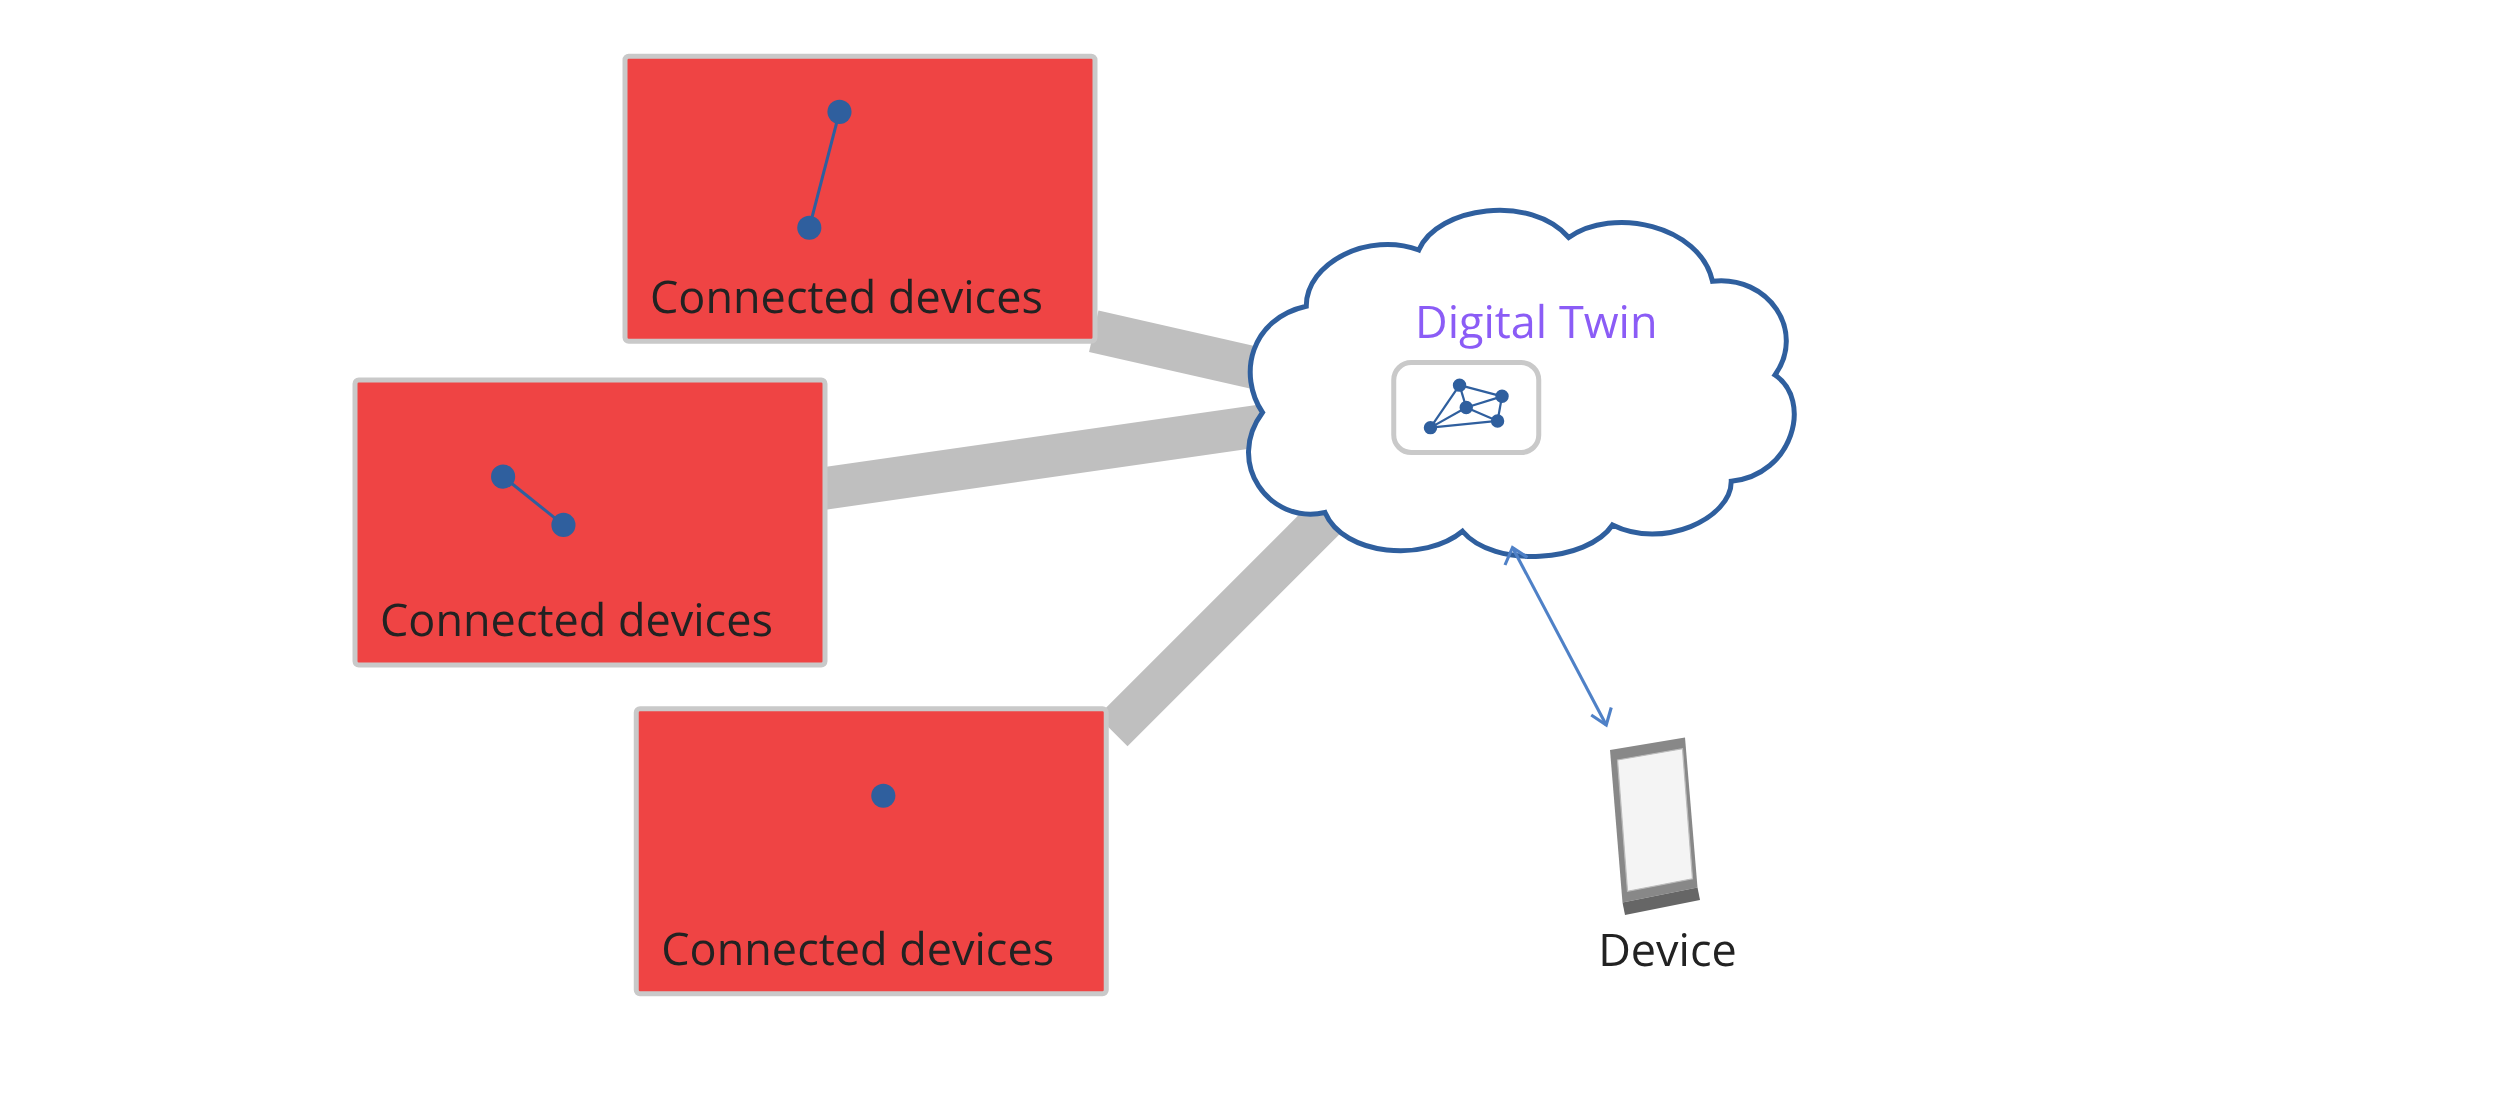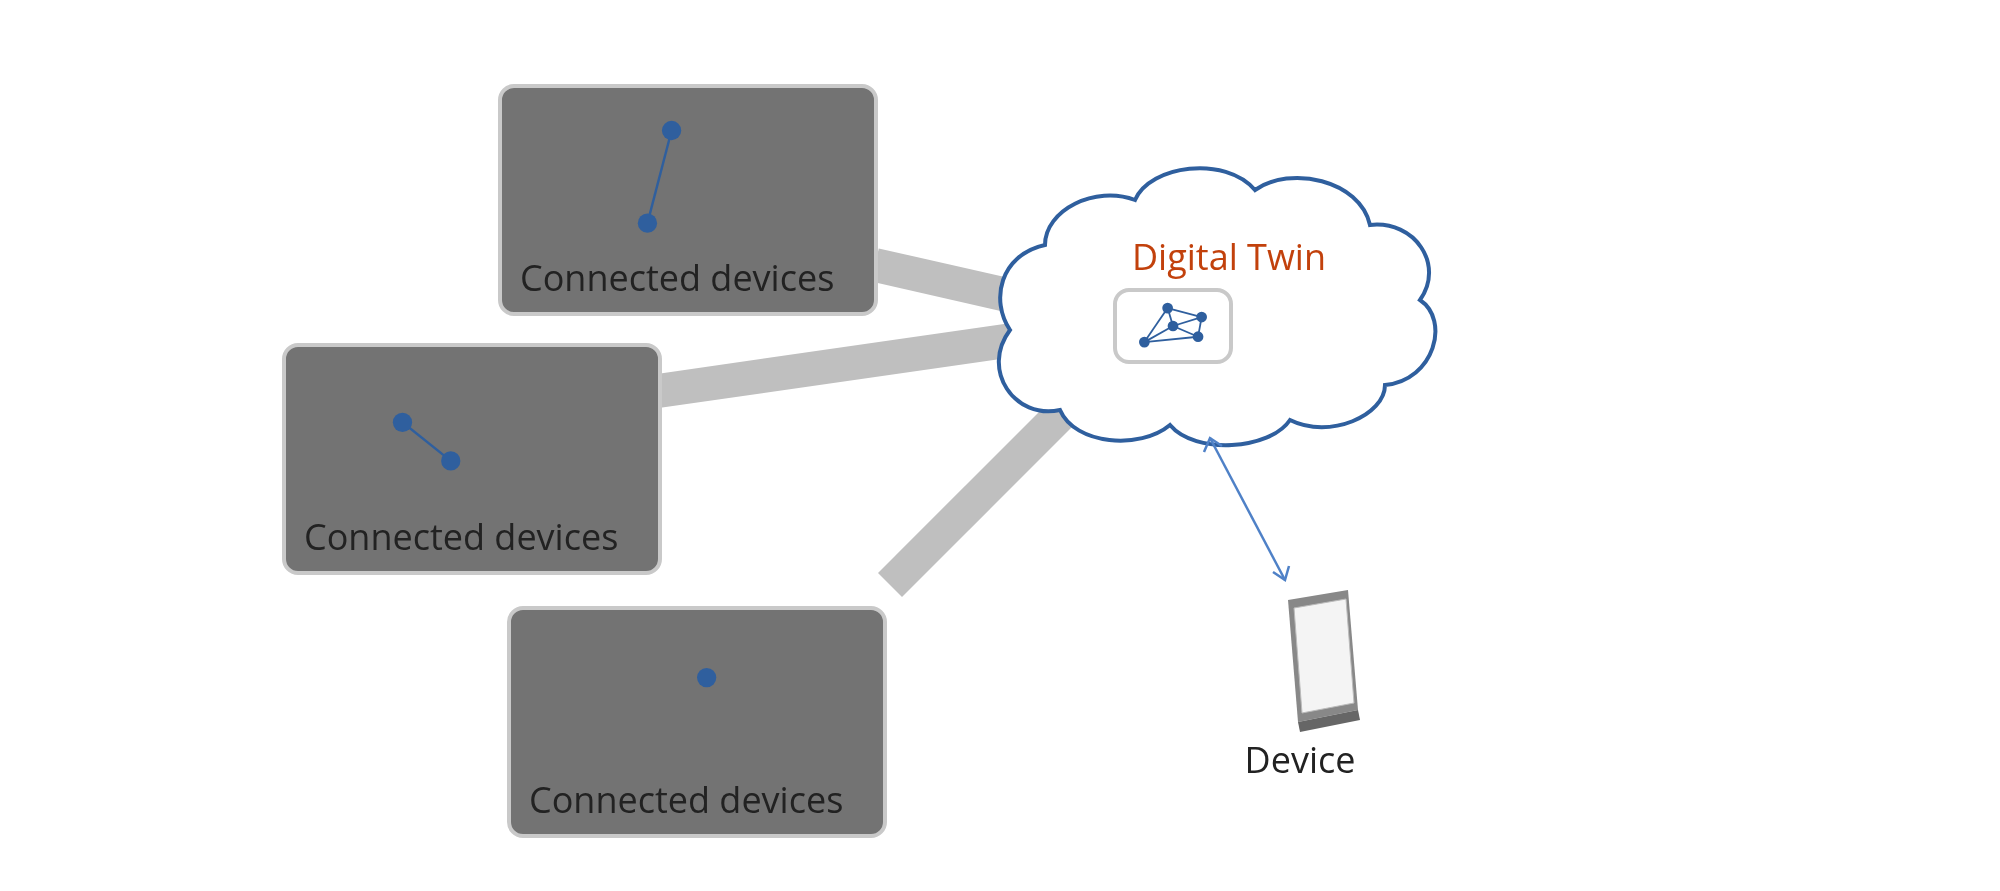--- a/index.html
+++ b/index.html
@@ -18,36 +18,35 @@
   }
   svg.bg {
     position: absolute;
     left: 0; top: 0;
     width: 2000px;
     height: 891px;
   }
   .card {
     position: absolute;
     border: 4px solid #c9c9c9;
-    border-radius: 16px;
-    background: #737373;
+    border-radius: 5px;
+    background: #ef4444;
     box-sizing: border-box;
-    margin-top: 41px;
   }
   .card-label {
     position: absolute;
     left: 18px;
     bottom: 10px;
     font-size: 36px;
     color: #222;
   }
   .cloud-label {
     position: absolute;
     font-size: 36px;
-    color: #c2410c;
+    color: #8b5cf6;
   }
   .device-label {
     position: absolute;
     font-size: 36px;
     color: #222;
     text-align: center;
     width: 200px;
   }
   .twin-box {
     position: absolute;
@@ -140,17 +139,17 @@
         <line x1="60" y1="38" x2="88" y2="50"></line>
         <circle cx="28" cy="56" r="5"></circle>
         <circle cx="54" cy="18" r="5"></circle>
         <circle cx="92" cy="28" r="5"></circle>
         <circle cx="88" cy="50" r="5"></circle>
         <circle cx="60" cy="38" r="5"></circle>
       </g>
     </svg>
   </div>
 
-  <div class="device-label" style="left:1200px; top:735px;">
+  <div class="device-label" style="left:1234px; top:735px;">
     <div>Device</div>
   </div>
 
 </div>
 
 </body></html>

